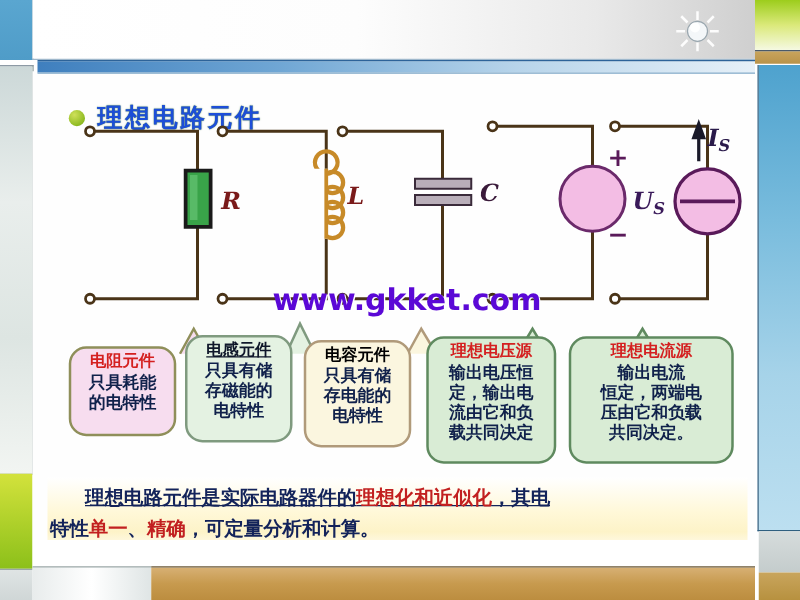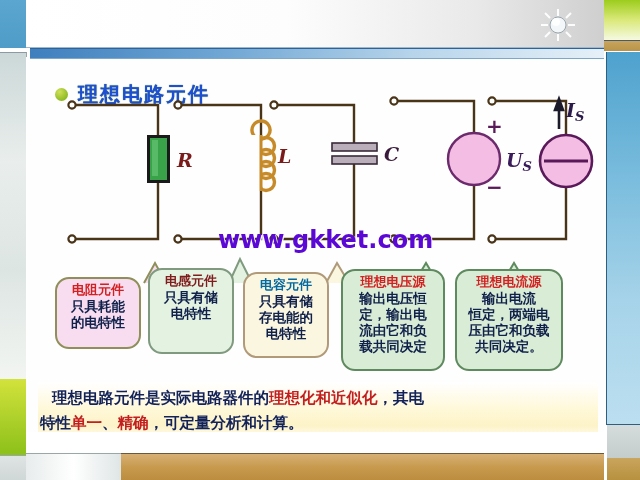--- a/index.html
+++ b/index.html
@@ -64,21 +64,21 @@
       text-align:center;padding:3px 2px 2px 2px;}
   .callout .ctitle{font-size:13px;font-weight:bold;line-height:16px;letter-spacing:0px;}
   .callout .cbody{font-size:13.5px;font-weight:bold;line-height:16px;color:#10214b;
       letter-spacing:0px;}
 
   
   .summary{position:absolute;left:38px;top:382px;width:560px;height:62px;
       background:linear-gradient(180deg,#ffffff 0%,#fff8d8 45%,#fdf3c8 70%,#ffffff 100%);}
   .summary p{margin:0;font-size:15.5px;font-weight:bold;line-height:25px;color:#13235a;
       letter-spacing:0px;}
-  .sline1{position:absolute;left:14px;top:4px;white-space:nowrap;}
+  .sline1{position:absolute;left:30px;top:4px;white-space:nowrap;text-decoration:underline;}
   .sline2{position:absolute;left:2px;top:29px;white-space:nowrap;}
   .hl{color:#c22020;}
 
   
   .bot-gray{position:absolute;left:26px;bottom:0;width:95px;height:26px;
       background:linear-gradient(90deg,#e8ecec,#ffffff,#dfe5e5);border-top:1px solid #9aa7a7;}
   .bot-tan{position:absolute;left:121px;bottom:0;right:36px;height:26px;
       background:linear-gradient(180deg,#d7b074,#c79a4e,#bc8d3f);border-top:1px solid #6b5a3a;}
   .bot-white{position:absolute;left:26px;bottom:26px;right:36px;height:22px;background:#ffffff;}
 </style>
@@ -205,41 +205,42 @@
 
   <div class="watermark">www.gkket.com</div>
 
   <div class="callout" id="co0" style="left:55px;top:277px;width:86px;height:72px;background:#f7ddef;border:2px solid #8f8f5a;">
     <div class="ctitle" style="color:#d42020;">电阻元件</div>
     <div class="cbody">只具耗能</div>
     <div class="cbody">的电特性</div>
   </div>
 
   <div class="callout" id="co1" style="left:148px;top:268px;width:86px;height:86px;background:#e4f2e2;border:2px solid #7f9a7f;">
-    <div class="ctitle" style="color:#7f1d1d;">电感元件</div>
+    <div class="ctitle" style="color:#0f172a;text-decoration:underline;">电感元件</div>
     <div class="cbody">只具有储</div>
+    <div class="cbody">存磁能的</div>
     <div class="cbody">电特性</div>
   </div>
 
   <div class="callout" id="co2" style="left:243px;top:272px;width:86px;height:86px;background:#fbf6df;border:2px solid #b09a7a;">
-    <div class="ctitle" style="color:#0369a1;">电容元件</div>
+    <div class="ctitle" style="color:#000000;">电容元件</div>
     <div class="cbody">只具有储</div>
     <div class="cbody">存电能的</div>
     <div class="cbody">电特性</div>
   </div>
 
   <div class="callout" id="co3" style="left:341px;top:269px;width:104px;height:102px;background:#d9ecd5;border:2px solid #5f8a5f;">
     <div class="ctitle" style="color:#d42020;">理想电压源</div>
     <div class="cbody">输出电压恒</div>
     <div class="cbody">定，输出电</div>
     <div class="cbody">流由它和负</div>
     <div class="cbody">载共同决定</div>
   </div>
 
-  <div class="callout" id="co4" style="left:455px;top:269px;width:108px;height:102px;background:#d9ecd5;border:2px solid #5f8a5f;">
+  <div class="callout" id="co4" style="left:455px;top:269px;width:132px;height:102px;background:#d9ecd5;border:2px solid #5f8a5f;">
     <div class="ctitle" style="color:#d42020;">理想电流源</div>
     <div class="cbody">  输出电流</div>
     <div class="cbody">恒定，两端电</div>
     <div class="cbody">压由它和负载</div>
     <div class="cbody">共同决定。</div>
   </div>
 
   <div class="summary">
     <p class="sline1">
       <span>理想电路元件是实际电路器件的</span><span class="hl">理想化和近似化</span><span>，其电</span>

